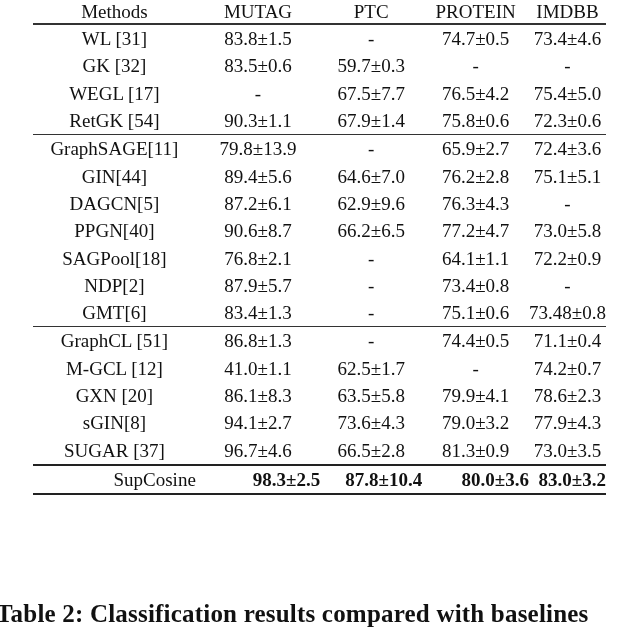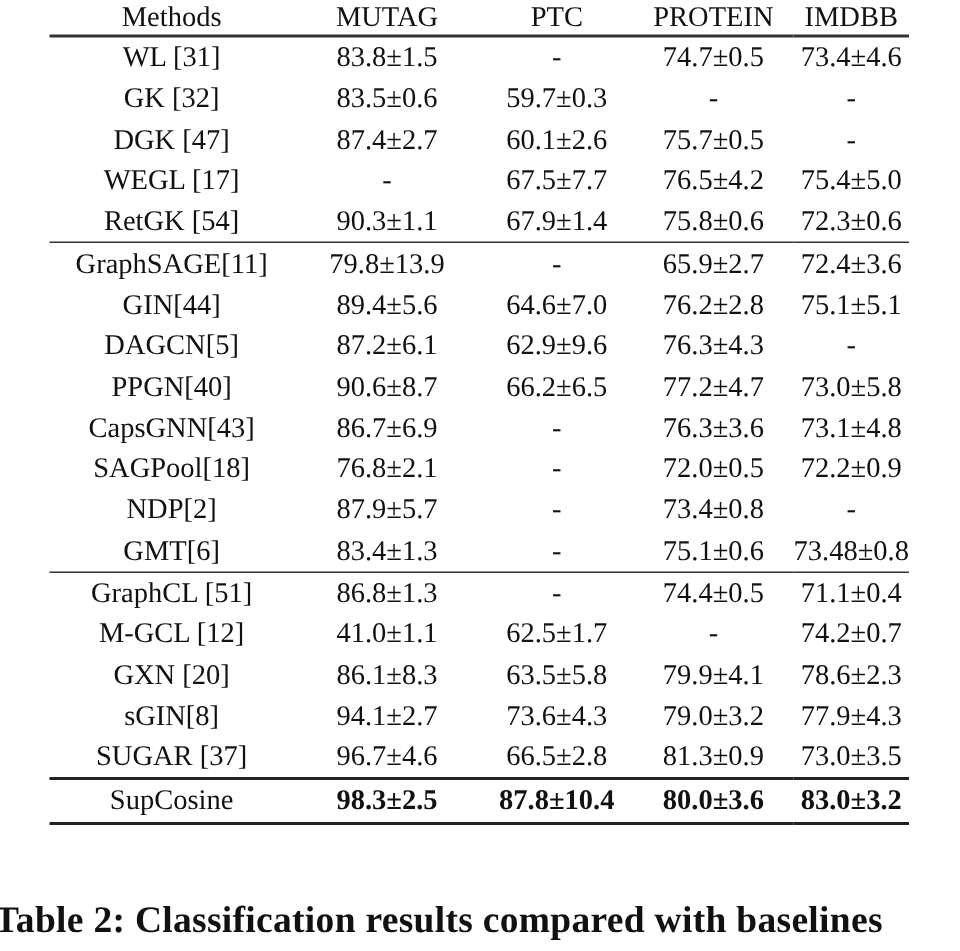--- a/index.html
+++ b/index.html
@@ -7,21 +7,21 @@
   .tbl{position:absolute;left:33px;top:0;width:573px;border-collapse:collapse;font-size:19px;}
   .tbl td,.tbl th{text-align:center;padding:0;height:27.3px;line-height:27px;font-weight:normal;white-space:nowrap;}
   .tbl th{height:23px;line-height:22px;margin-top:36px;}
   .c0{width:167px;}
   .c1{width:130px;}
   .c2{width:105px;}
   .c3{width:110px;}
   .c4{width:61px;}
   tr.hdr th{border-bottom:2px solid #333;}
   tr.sep td{border-top:1.5px solid #333;}
-  tr.final td{border-top:2px solid #222;border-bottom:2px solid #222;font-weight:bold;}
+  tr.final td{border-top:2px solid #222;border-bottom:2px solid #222;font-weight:bold;text-align:right;}
   tr.final td.name{font-weight:normal;}
   .b{font-weight:bold;}
   .caption{position:absolute;left:-4px;top:600px;font-size:25px;font-weight:bold;white-space:nowrap;letter-spacing:0.2px;}
 </style>
 </head>
 <body>
 
 <table class="tbl">
   <colgroup>
       <col class="c0">
@@ -45,27 +45,20 @@
         <td>83.8±1.5</td>
         <td>-</td>
         <td>74.7±0.5</td>
         <td>73.4±4.6</td>
       </tr>
       <tr>
         <td>GK [32]</td>
         <td>83.5±0.6</td>
         <td>59.7±0.3</td>
         <td>-</td>
-        <td>-</td>
-      </tr>
-      <tr>
-        <td>DGK [47]</td>
-        <td>87.4±2.7</td>
-        <td>60.1±2.6</td>
-        <td>75.7±0.5</td>
         <td>-</td>
       </tr>
       <tr>
         <td>WEGL [17]</td>
         <td>-</td>
         <td>67.5±7.7</td>
         <td>76.5±4.2</td>
         <td>75.4±5.0</td>
       </tr>
       <tr>
@@ -97,31 +90,24 @@
         <td>-</td>
       </tr>
       <tr>
         <td>PPGN[40]</td>
         <td>90.6±8.7</td>
         <td>66.2±6.5</td>
         <td>77.2±4.7</td>
         <td>73.0±5.8</td>
       </tr>
       <tr>
-        <td>CapsGNN[43]</td>
-        <td>86.7±6.9</td>
-        <td>-</td>
-        <td>76.3±3.6</td>
-        <td>73.1±4.8</td>
-      </tr>
-      <tr>
         <td>SAGPool[18]</td>
         <td>76.8±2.1</td>
         <td>-</td>
-        <td>72.0±0.5</td>
+        <td>64.1±1.1</td>
         <td>72.2±0.9</td>
       </tr>
       <tr>
         <td>NDP[2]</td>
         <td>87.9±5.7</td>
         <td>-</td>
         <td>73.4±0.8</td>
         <td>-</td>
       </tr>
       <tr>

